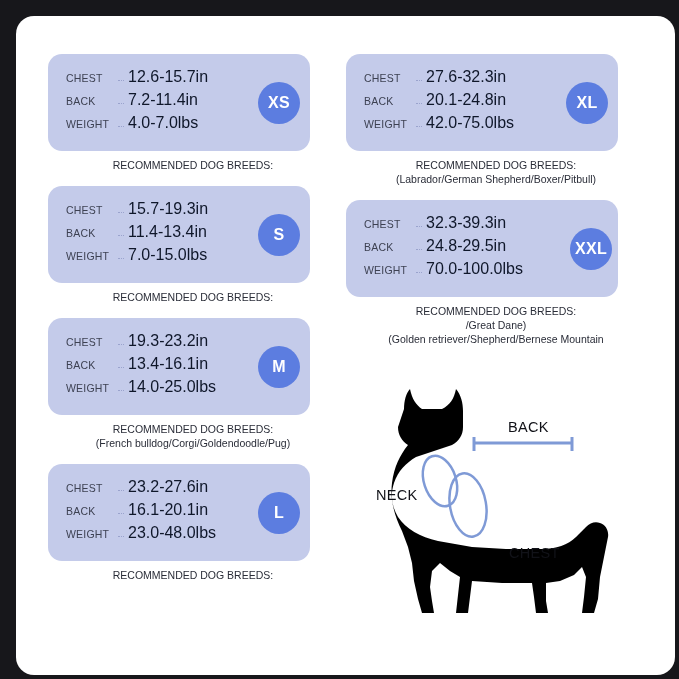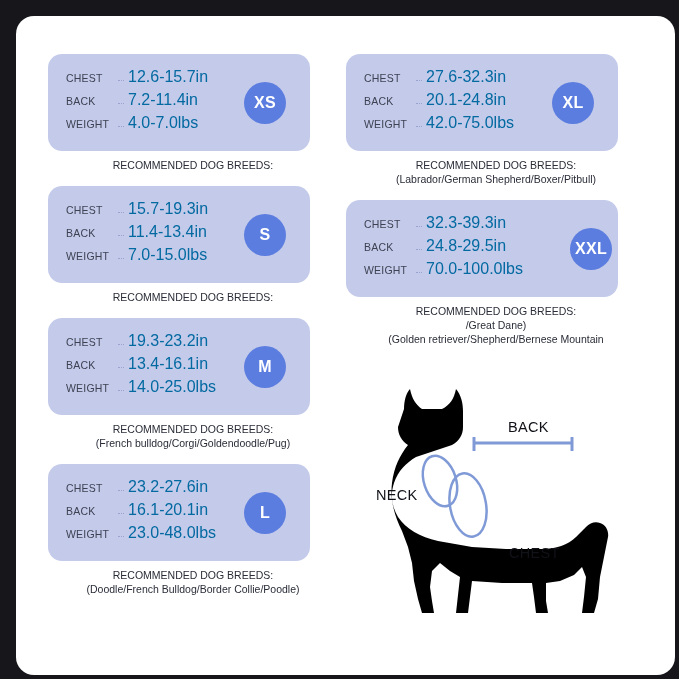--- a/index.html
+++ b/index.html
@@ -63,27 +63,27 @@
   }
   .row-dots {
     flex: 0 0 6px;
     border-bottom: 1px dotted #9aa3cd;
     align-self: center;
     height: 1px;
     margin-right: 4px;
   }
   .row-value {
     font-size: 16px;
-    color: #0369a1;
+    color: #0f172a;
     white-space: nowrap;
   }
 
   .badge {
     position: absolute;
-    right: 24px;
+    right: 10px;
     top: 50%;
     transform: translateY(-50%);
     width: 42px;
     height: 42px;
     border-radius: 50%;
     background: #5c7de0;
     color: #fff;
     display: flex;
     align-items: center;
     justify-content: center;
@@ -216,21 +216,20 @@
           </div>
           <div class="row">
             <span class="row-label">WEIGHT</span>
             <span class="row-dots"></span>
             <span class="row-value">23.0-48.0lbs</span>
           </div>
           <div class="badge">L</div>
         </div>
         <div class="breeds">
           <span class="b1">RECOMMENDED DOG BREEDS:</span>
-          <span class="b2">(Doodle/French Bulldog/Border Collie/Poodle)</span>
         </div>
       </div>
 
     </div>
 
     <div class="col col-right">
 
       <div class="size-block">
         <div class="panel panel-right">
           <div class="row">

